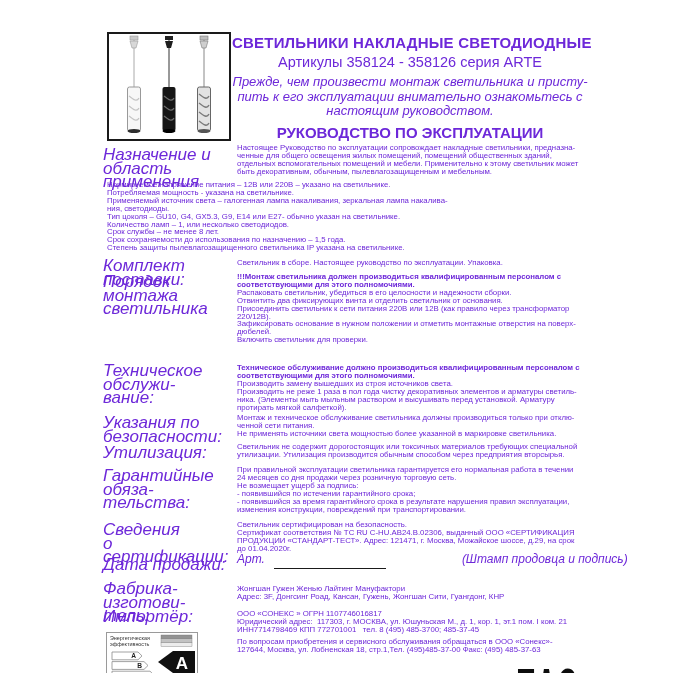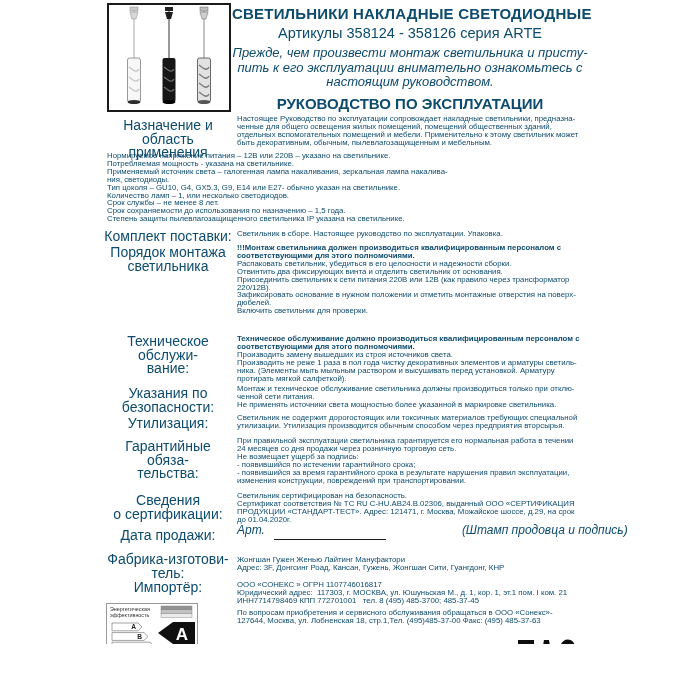--- a/index.html
+++ b/index.html
@@ -1,35 +1,35 @@
 <!DOCTYPE html>
 <html><head>
 <meta charset="utf-8">
 <style>
   html,body{margin:0;padding:0;background:#fff;}
   .page{position:relative;width:700px;height:644px;background:#fff;overflow:hidden;
-        font-family:"Liberation Sans",sans-serif;color:#0c4a6e;}
+        font-family:"Liberation Sans",sans-serif;color:#6d28d9;margin-top:29px;}
 
   
   .lamp-box{position:absolute;left:107px;top:3px;width:124px;height:109px;
             border:2px solid #1a1a1a;box-sizing:border-box;background:#fff;}
 
   
   .header{position:absolute;left:232px;top:5px;width:356px;text-align:center;}
   .h-title{font-size:15px;font-weight:bold;white-space:nowrap;letter-spacing:.2px;}
   .h-sub{font-size:14.5px;margin-top:3px;white-space:nowrap;}
   .h-sub .bld{font-weight:normal;}
   .h-notice{font-style:italic;font-size:13px;line-height:14.5px;margin-top:5px;}
   .h-manual{font-size:15px;font-weight:bold;margin-top:5px;white-space:nowrap;}
 
   
   #sections{position:absolute;left:103px;top:0;width:594px;}
   .sec{position:absolute;display:flex;align-items:flex-start;}
-  .sec .lab{width:130px;flex:0 0 130px;text-align:center;
-            font-size:14px;line-height:13.5px;}
+  .sec .lab{width:130px;flex:0 0 130px;text-align:left;font-style:italic;
+            font-size:17px;line-height:13.5px;}
   .sec .cnt{margin-left:4px;width:456px;font-size:7.8px;line-height:7.9px;}
   .cnt .tline{white-space:pre;}
   .cnt .tline.bold{font-weight:bold;}
   .cnt .tline.gap{height:4px;}
 
   .sec-purpose{top:115px}      .sec-purpose .lab{padding-top:4px}
   .sec-params{top:152px}       .sec-params .lab{padding-top:3px}
   .sec-package{top:230px}      .sec-package .lab{padding-top:0px}
   .sec-mounting{top:244px}     .sec-mounting .lab{padding-top:2px}
   .sec-maintenance{top:335px}

